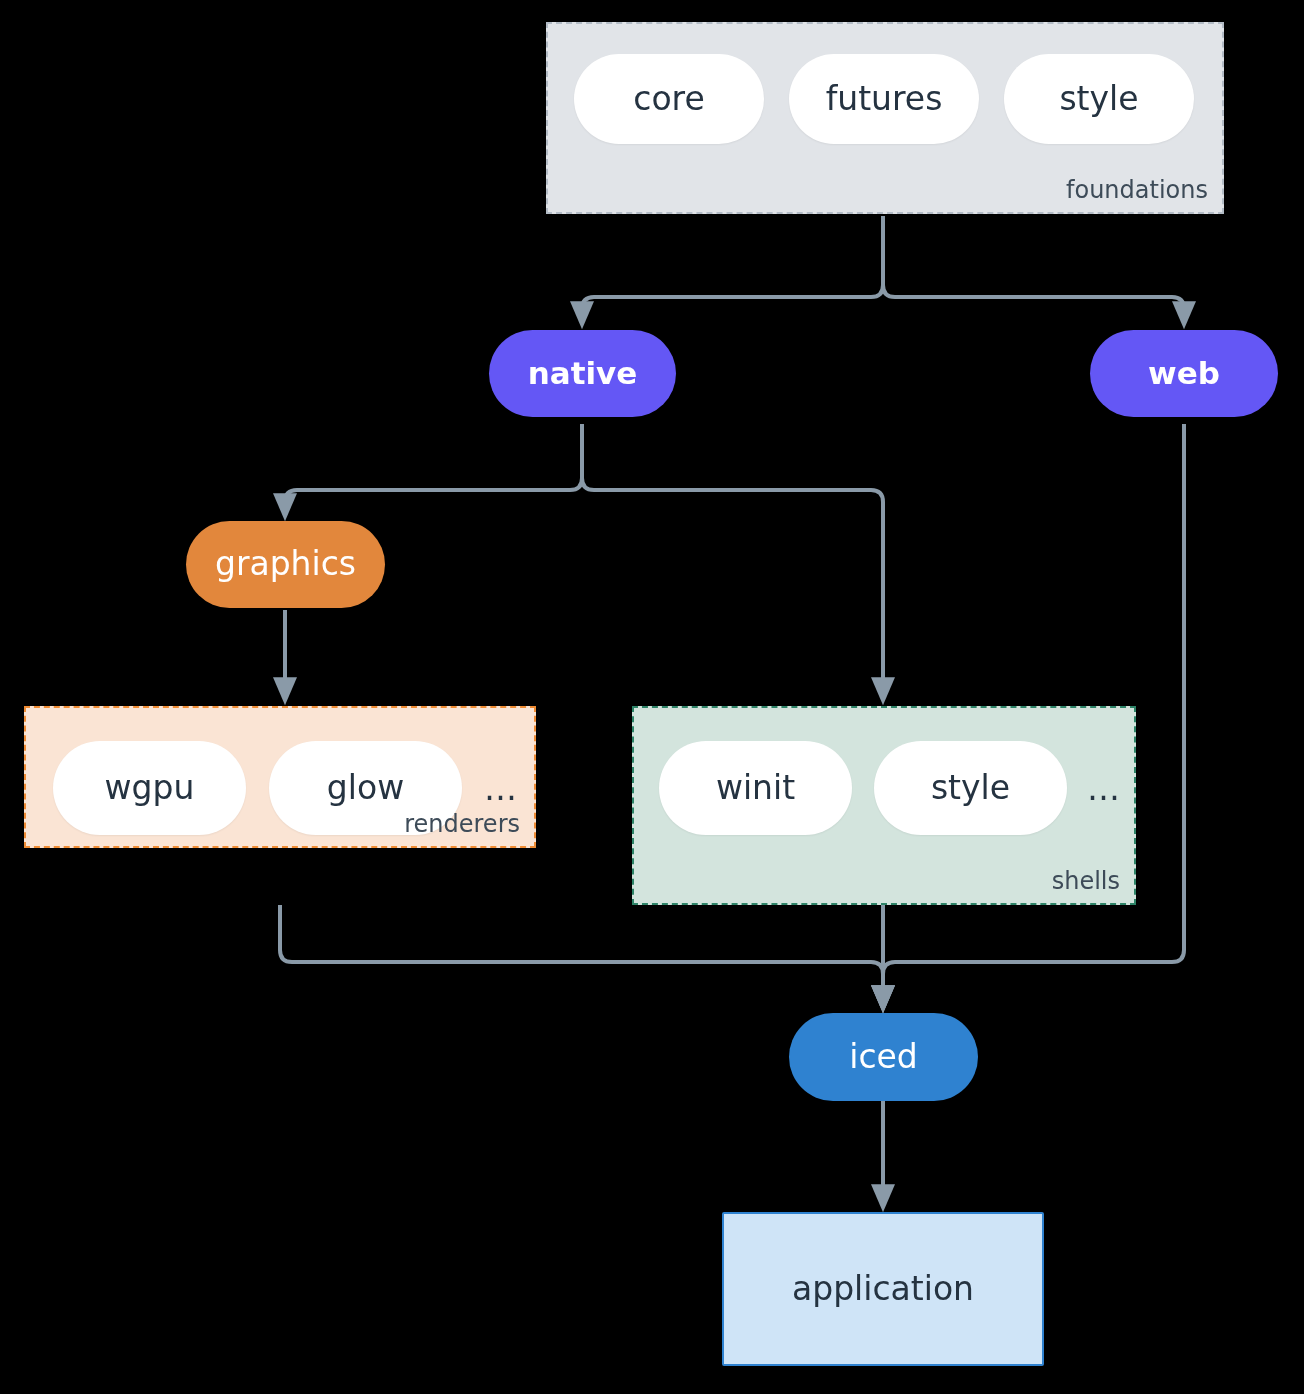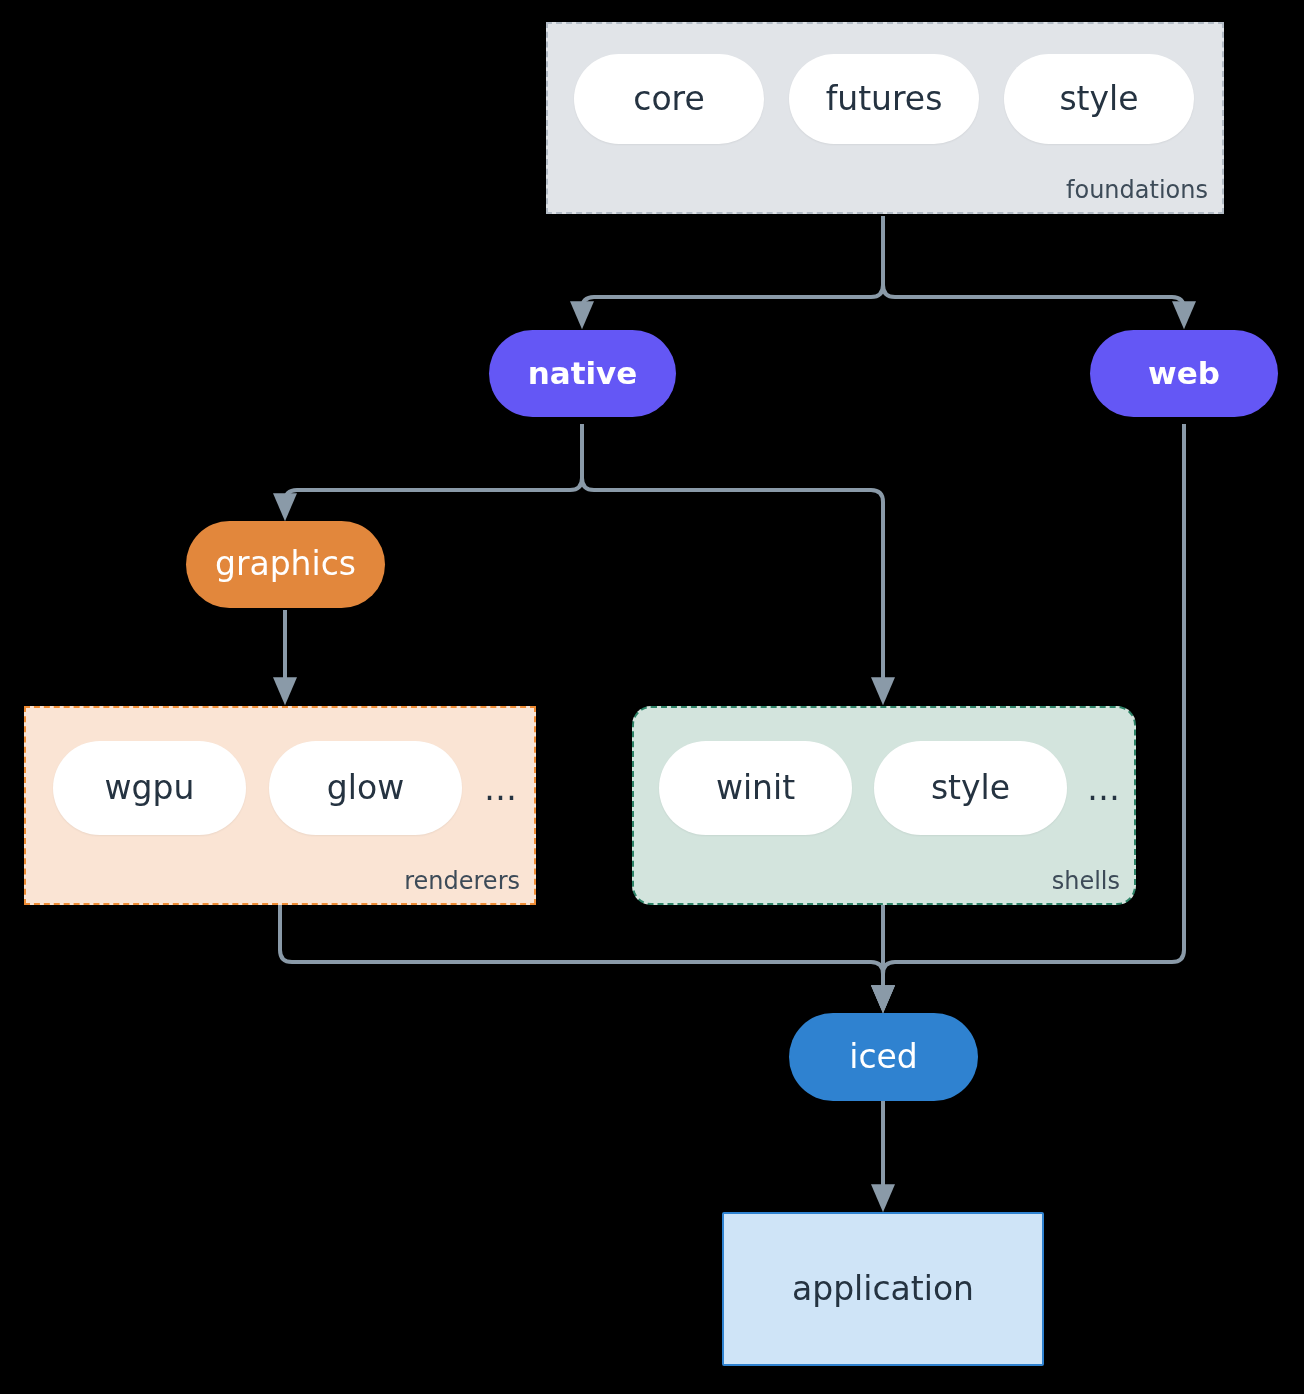--- a/index.html
+++ b/index.html
@@ -150,32 +150,32 @@
   </div>
 
   <div class="node pill stadium-purple" style="left:1090px; top:330px; width:188px; height:87px;">
     <span>web</span>
   </div>
 
   <div class="node pill stadium-orange" style="left:186px; top:521px; width:199px; height:87px;">
     <span>graphics</span>
   </div>
 
-  <div class="cluster cluster-renderers" style="left:24px; top:706px; width:512px; height:199px;">
+  <div class="cluster cluster-renderers" style="left:24px; top:706px; width:512px; height:142px;">
     <div class="node pill stadium-white" style="left:27px; top:33px; width:193px; height:94px; position:absolute;">
       <span>wgpu</span>
     </div>
     <div class="node pill stadium-white" style="left:243px; top:33px; width:193px; height:94px; position:absolute;">
       <span>glow</span>
     </div>
     <div class="ellipsis" style="left:458px; top:61px;">…</div>
     <div class="cluster-label">renderers</div>
   </div>
 
-  <div class="cluster cluster-shells" style="left:632px; top:706px; width:504px; height:199px;border-radius:19px;">
+  <div class="cluster cluster-shells" style="left:632px; top:706px; width:504px; height:199px;">
     <div class="node pill stadium-white" style="left:25px; top:33px; width:193px; height:94px; position:absolute;">
       <span>winit</span>
     </div>
     <div class="node pill stadium-white" style="left:240px; top:33px; width:193px; height:94px; position:absolute;">
       <span>style</span>
     </div>
     <div class="ellipsis" style="left:453px; top:61px;">…</div>
     <div class="cluster-label">shells</div>
   </div>
 

